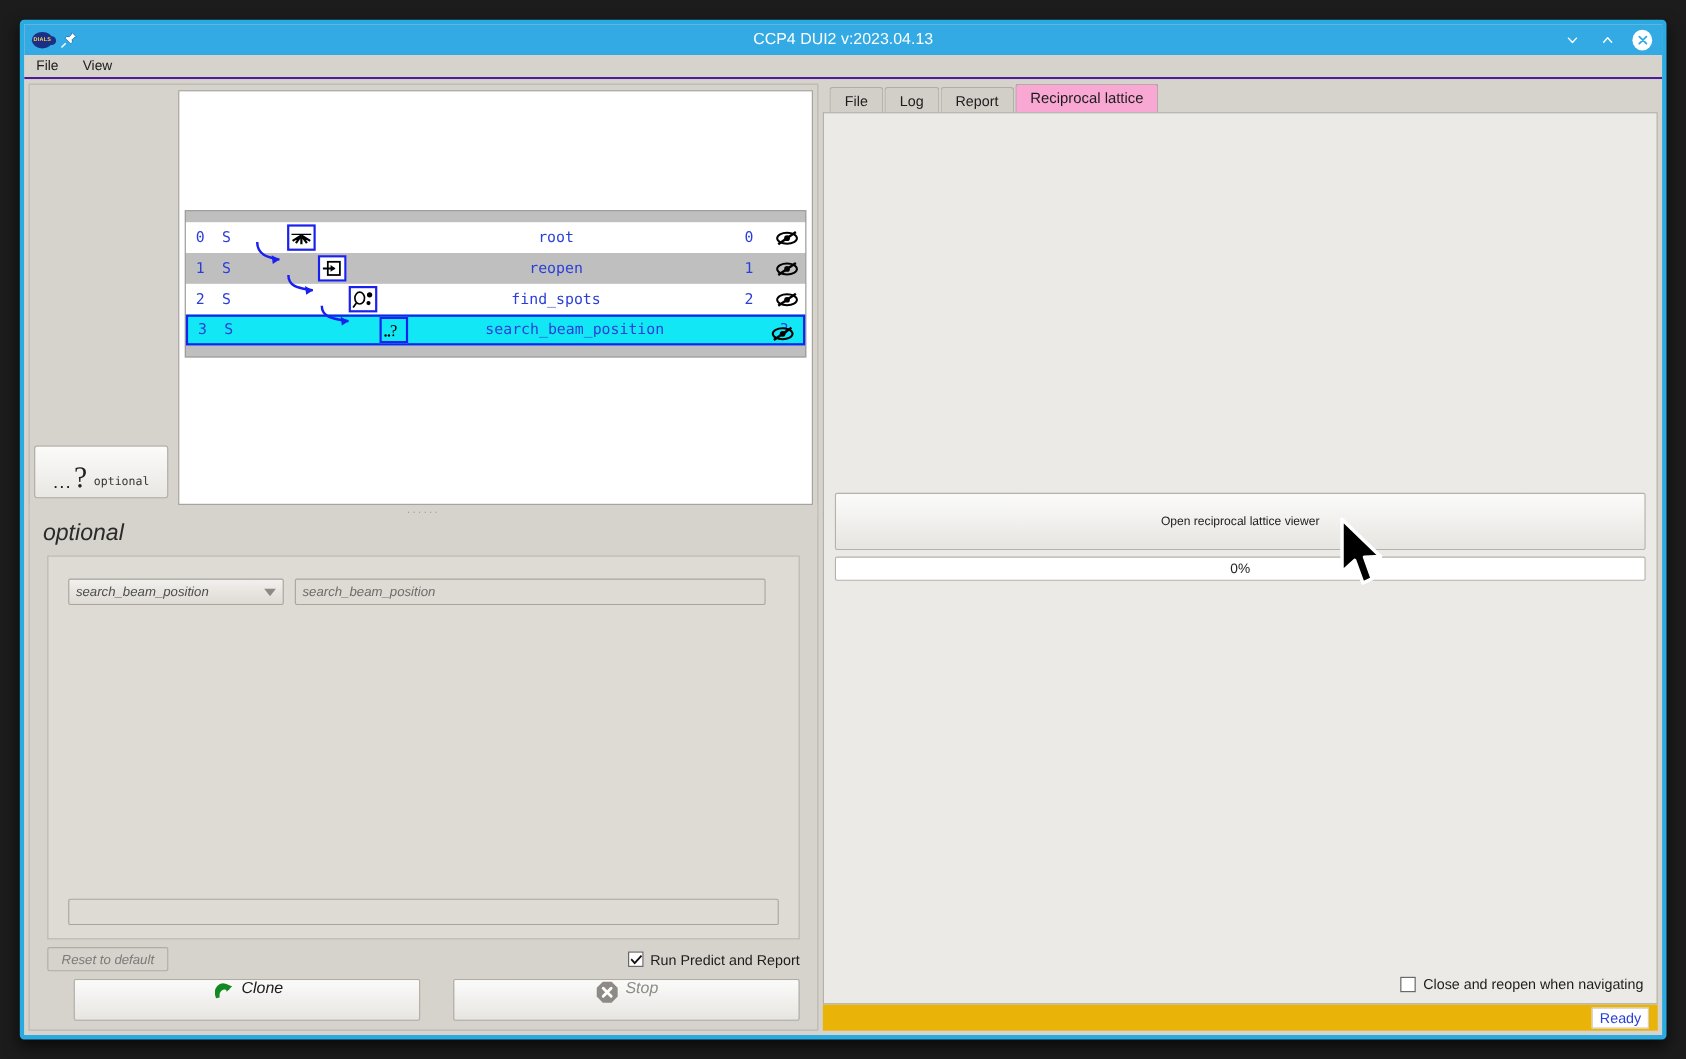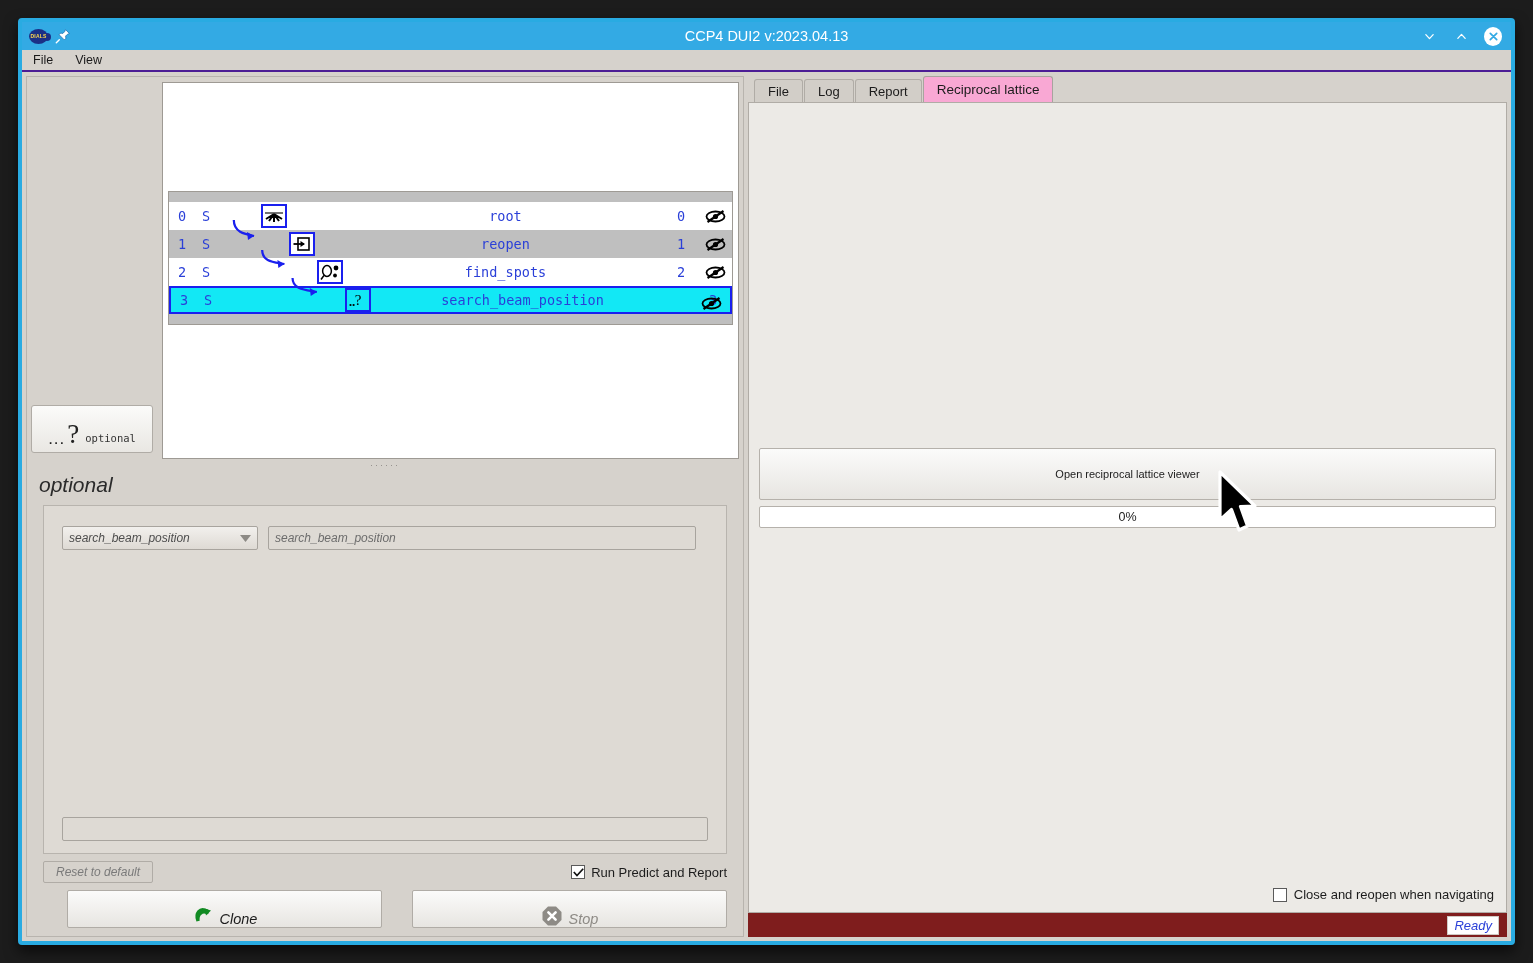--- a/index.html
+++ b/index.html
@@ -252,21 +252,21 @@
     width: 14px; height: 14px; background: #ffffff;
     border: 1px solid #5a5a5a;
     display: flex; align-items: center; justify-content: center;
   }
   #predict-label { font-size: 13px; color: #1c1c1c; }
   #btn-row2 { display: flex; gap: 6px; margin-top: 6px; }
   .big-btn {
     flex: 1 1 0; height: 38px;
     background: linear-gradient(180deg,#fbfbfa 0%, #e7e5e1 100%);
     border: 1px solid #b0aca6; border-radius: 2px;
-    display: flex; align-items: flex-end; justify-content: center; gap: 6px;
+    display: flex; align-items: flex-start; justify-content: center; gap: 6px;
     font-size: 14.5px; font-style: italic; color: #1c1c1c;
     cursor: default;
     margin-left: 24px;
   }
   .big-btn.disabled { color: #8e8b86; }
 
   
   #tabs {
     display: flex; align-items: flex-end;
     height: 26px; flex: 0 0 auto;
@@ -323,22 +323,21 @@
   #reopen-wrap {
     display: flex; align-items: center; justify-content: flex-end;
     gap: 7px; padding: 0 12px 10px 0;
     flex: 0 0 auto;
   }
   #reopen-label { font-size: 13px; color: #1c1c1c; }
   #statusbar {
     height: 24px; flex: 0 0 auto;
     display: flex; align-items: center; justify-content: flex-end;
     padding-right: 8px;
-    background: #7f1d1d;
-    font-style: italic;
+    background: #eab308;
   }
   #status-text {
     background: #ffffff; color: #2a3fd8;
     font-size: 13px; padding: 1px 6px;
     border: 1px solid #cfcbc5;
   }
 
   
   #cursor {
     position: absolute;

